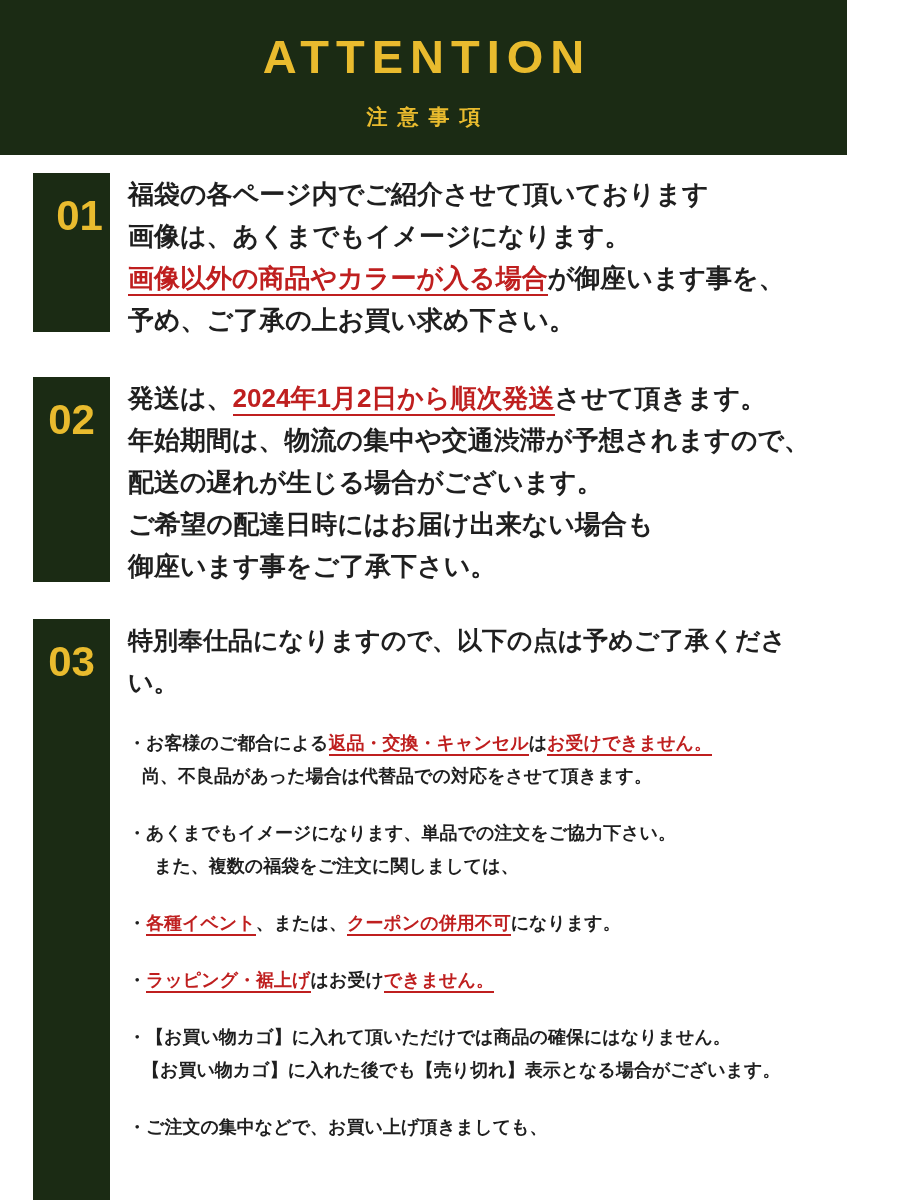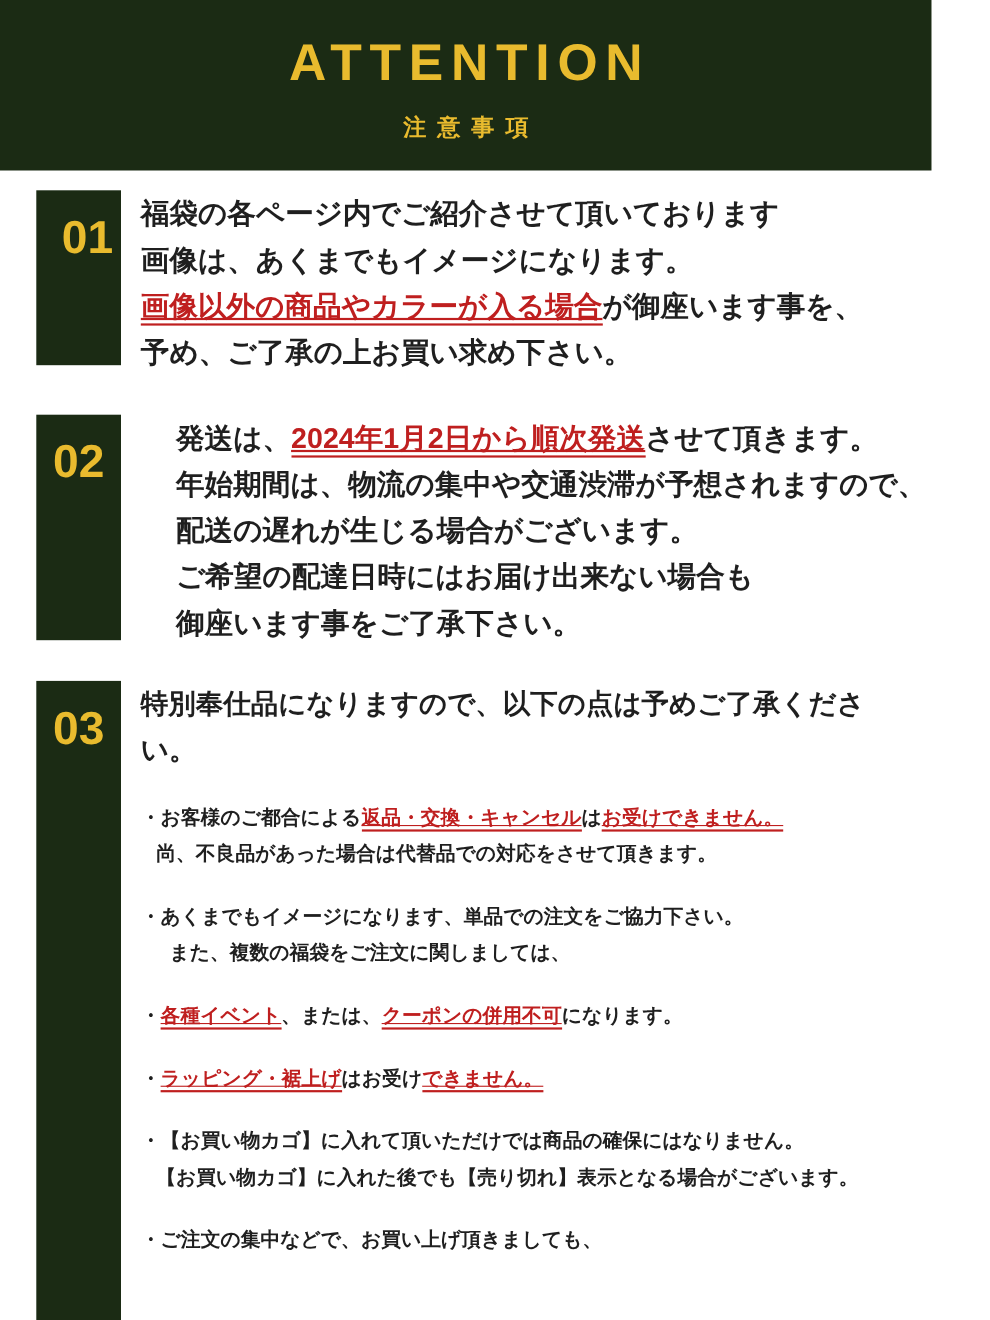--- a/index.html
+++ b/index.html
@@ -31,21 +31,21 @@
     margin-top:26px;
     color:var(--gold,#e9bb2e);
     font-size:21px;
     letter-spacing:10px;
     text-indent:10px;
     line-height:1;
   }
   
   .mn{padding:18px 33px 0 33px;}
   .sec{display:flex;align-items:flex-start;}
-  .sec2{margin-top:36px;gap:32px;}
+  .sec2{margin-top:36px;}
   .sec3{margin-top:32px;}
   .numbox{
     flex:0 0 77px;
     background:var(--green,#1b2b14);
     color:var(--gold,#e9bb2e);
     font-size:42px;
     line-height:1;
     text-align:center;
     padding-top:22px;
     box-sizing:border-box;
@@ -57,21 +57,20 @@
   .sec1 .bodytxt,.sec2 .bodytxt{font-size:26px;line-height:42px;}
   .sec3 .heading{font-size:25px;line-height:42px;}
   .group{margin-top:24px;font-size:18px;line-height:33px;}
   .line{white-space:nowrap;}
   .ind1{padding-left:14px;}
   .ind2{padding-left:26px;}
   .red-u{
     color:var(--red,#bf1f1f);
     border-bottom:2px solid var(--red,#bf1f1f);
     padding-bottom:1px;
-    text-decoration:underline;
   }
 </style>
 </head>
 <body>
 
 <div class="page">
 
   <header class="hdr">
     <div class="hdr-title">ATTENTION</div>
     <div class="hdr-sub">注意事項</div>

